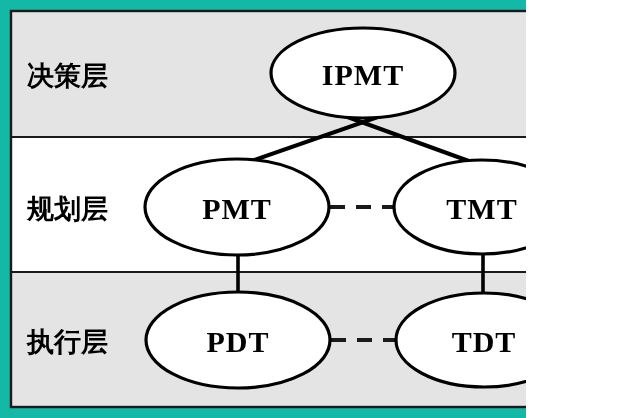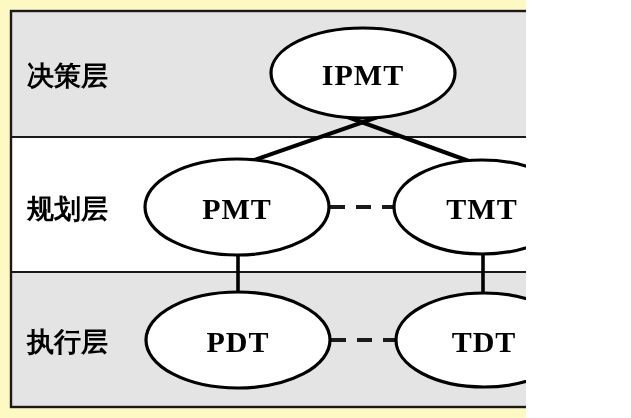--- a/index.html
+++ b/index.html
@@ -8,21 +8,21 @@
     padding: 0;
     background: #ffffff;
   }
   body {
     font-family: "Liberation Sans", "DejaVu Sans", sans-serif;
   }
   #diagram-root {
     position: relative;
     width: 526px;
     height: 418px;
-    background: #fef9c3;
+    background: #14b8a6;
     overflow: hidden;
   }
   #diagram-svg {
     position: absolute;
     left: 0;
     top: 0;
     width: 631px;
     height: 418px;
     display: block;
   }

